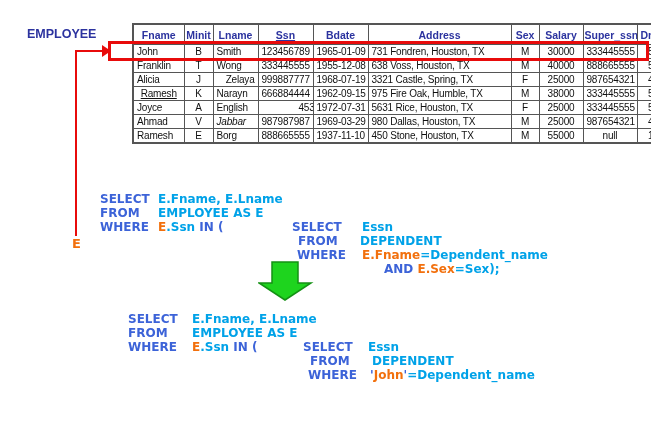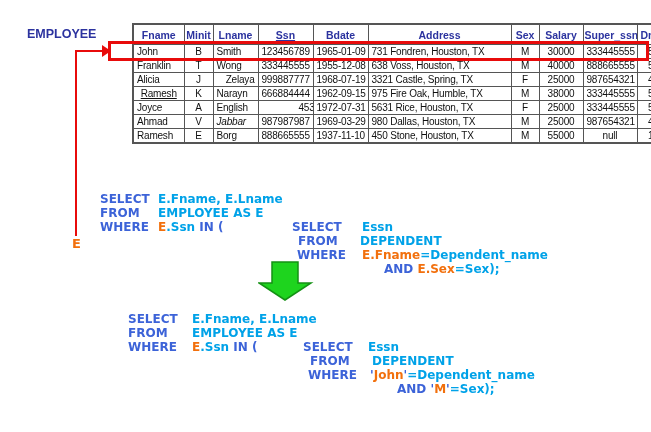--- a/index.html
+++ b/index.html
@@ -194,15 +194,14 @@
   <div class="seg" style="left:128px;top:327px"><span class="kw">FROM</span></div>
   <div class="seg" style="left:192px;top:327px"><span class="id">EMPLOYEE AS E</span></div>
   <div class="seg" style="left:128px;top:341px"><span class="kw">WHERE</span></div>
   <div class="seg" style="left:192px;top:341px"><span class="lit">E</span><span class="id">.Ssn</span><span class="kw"> IN (</span></div>
   <div class="seg" style="left:303px;top:341px"><span class="kw">SELECT</span></div>
   <div class="seg" style="left:368px;top:341px"><span class="id">Essn</span></div>
   <div class="seg" style="left:310px;top:355px"><span class="kw">FROM</span></div>
   <div class="seg" style="left:372px;top:355px"><span class="id">DEPENDENT</span></div>
   <div class="seg" style="left:308px;top:369px"><span class="kw">WHERE</span></div>
   <div class="seg" style="left:370px;top:369px"><span class="kw">'</span><span class="lit">John</span><span class="kw">'</span><span class="id">=Dependent_name</span></div>
-  <div class="seg" style="left:397px;top:383px"><span class="kw">AND </span><span class="kw">'</span><span class="lit">M</span><span class="kw">'</span><span class="id">=Sex);</span></div>
 
 </div>
 
 </body></html>

